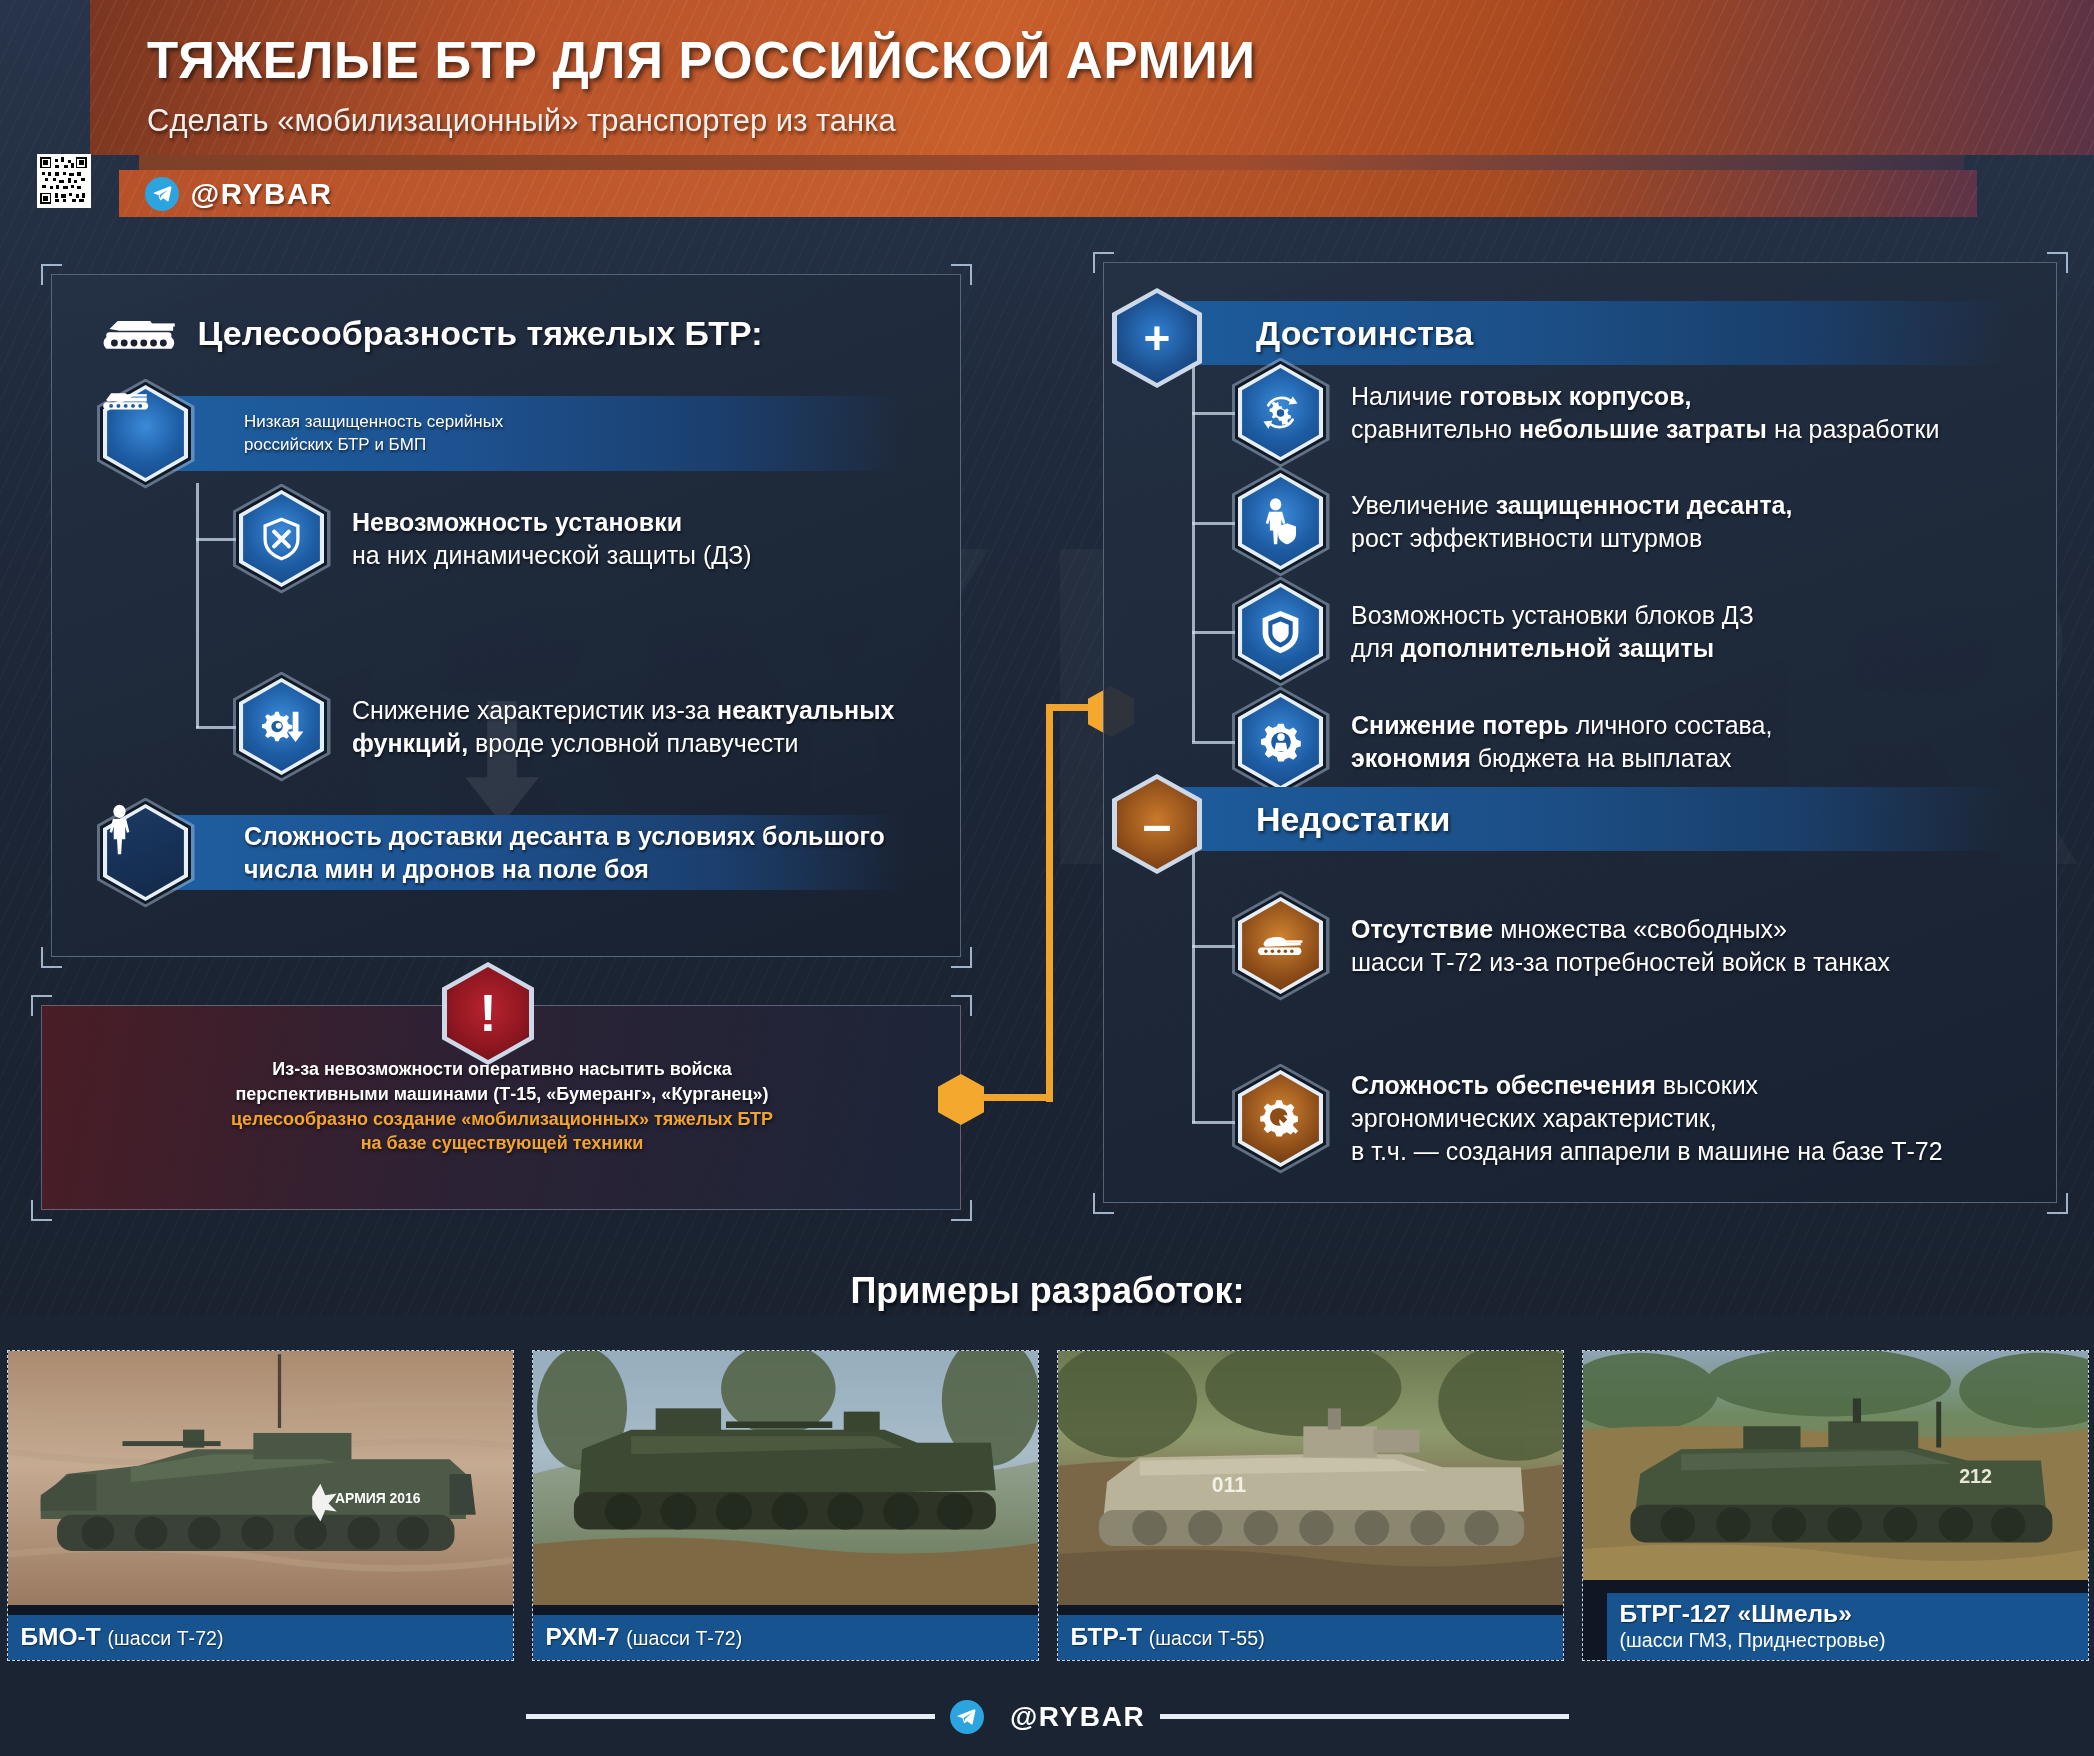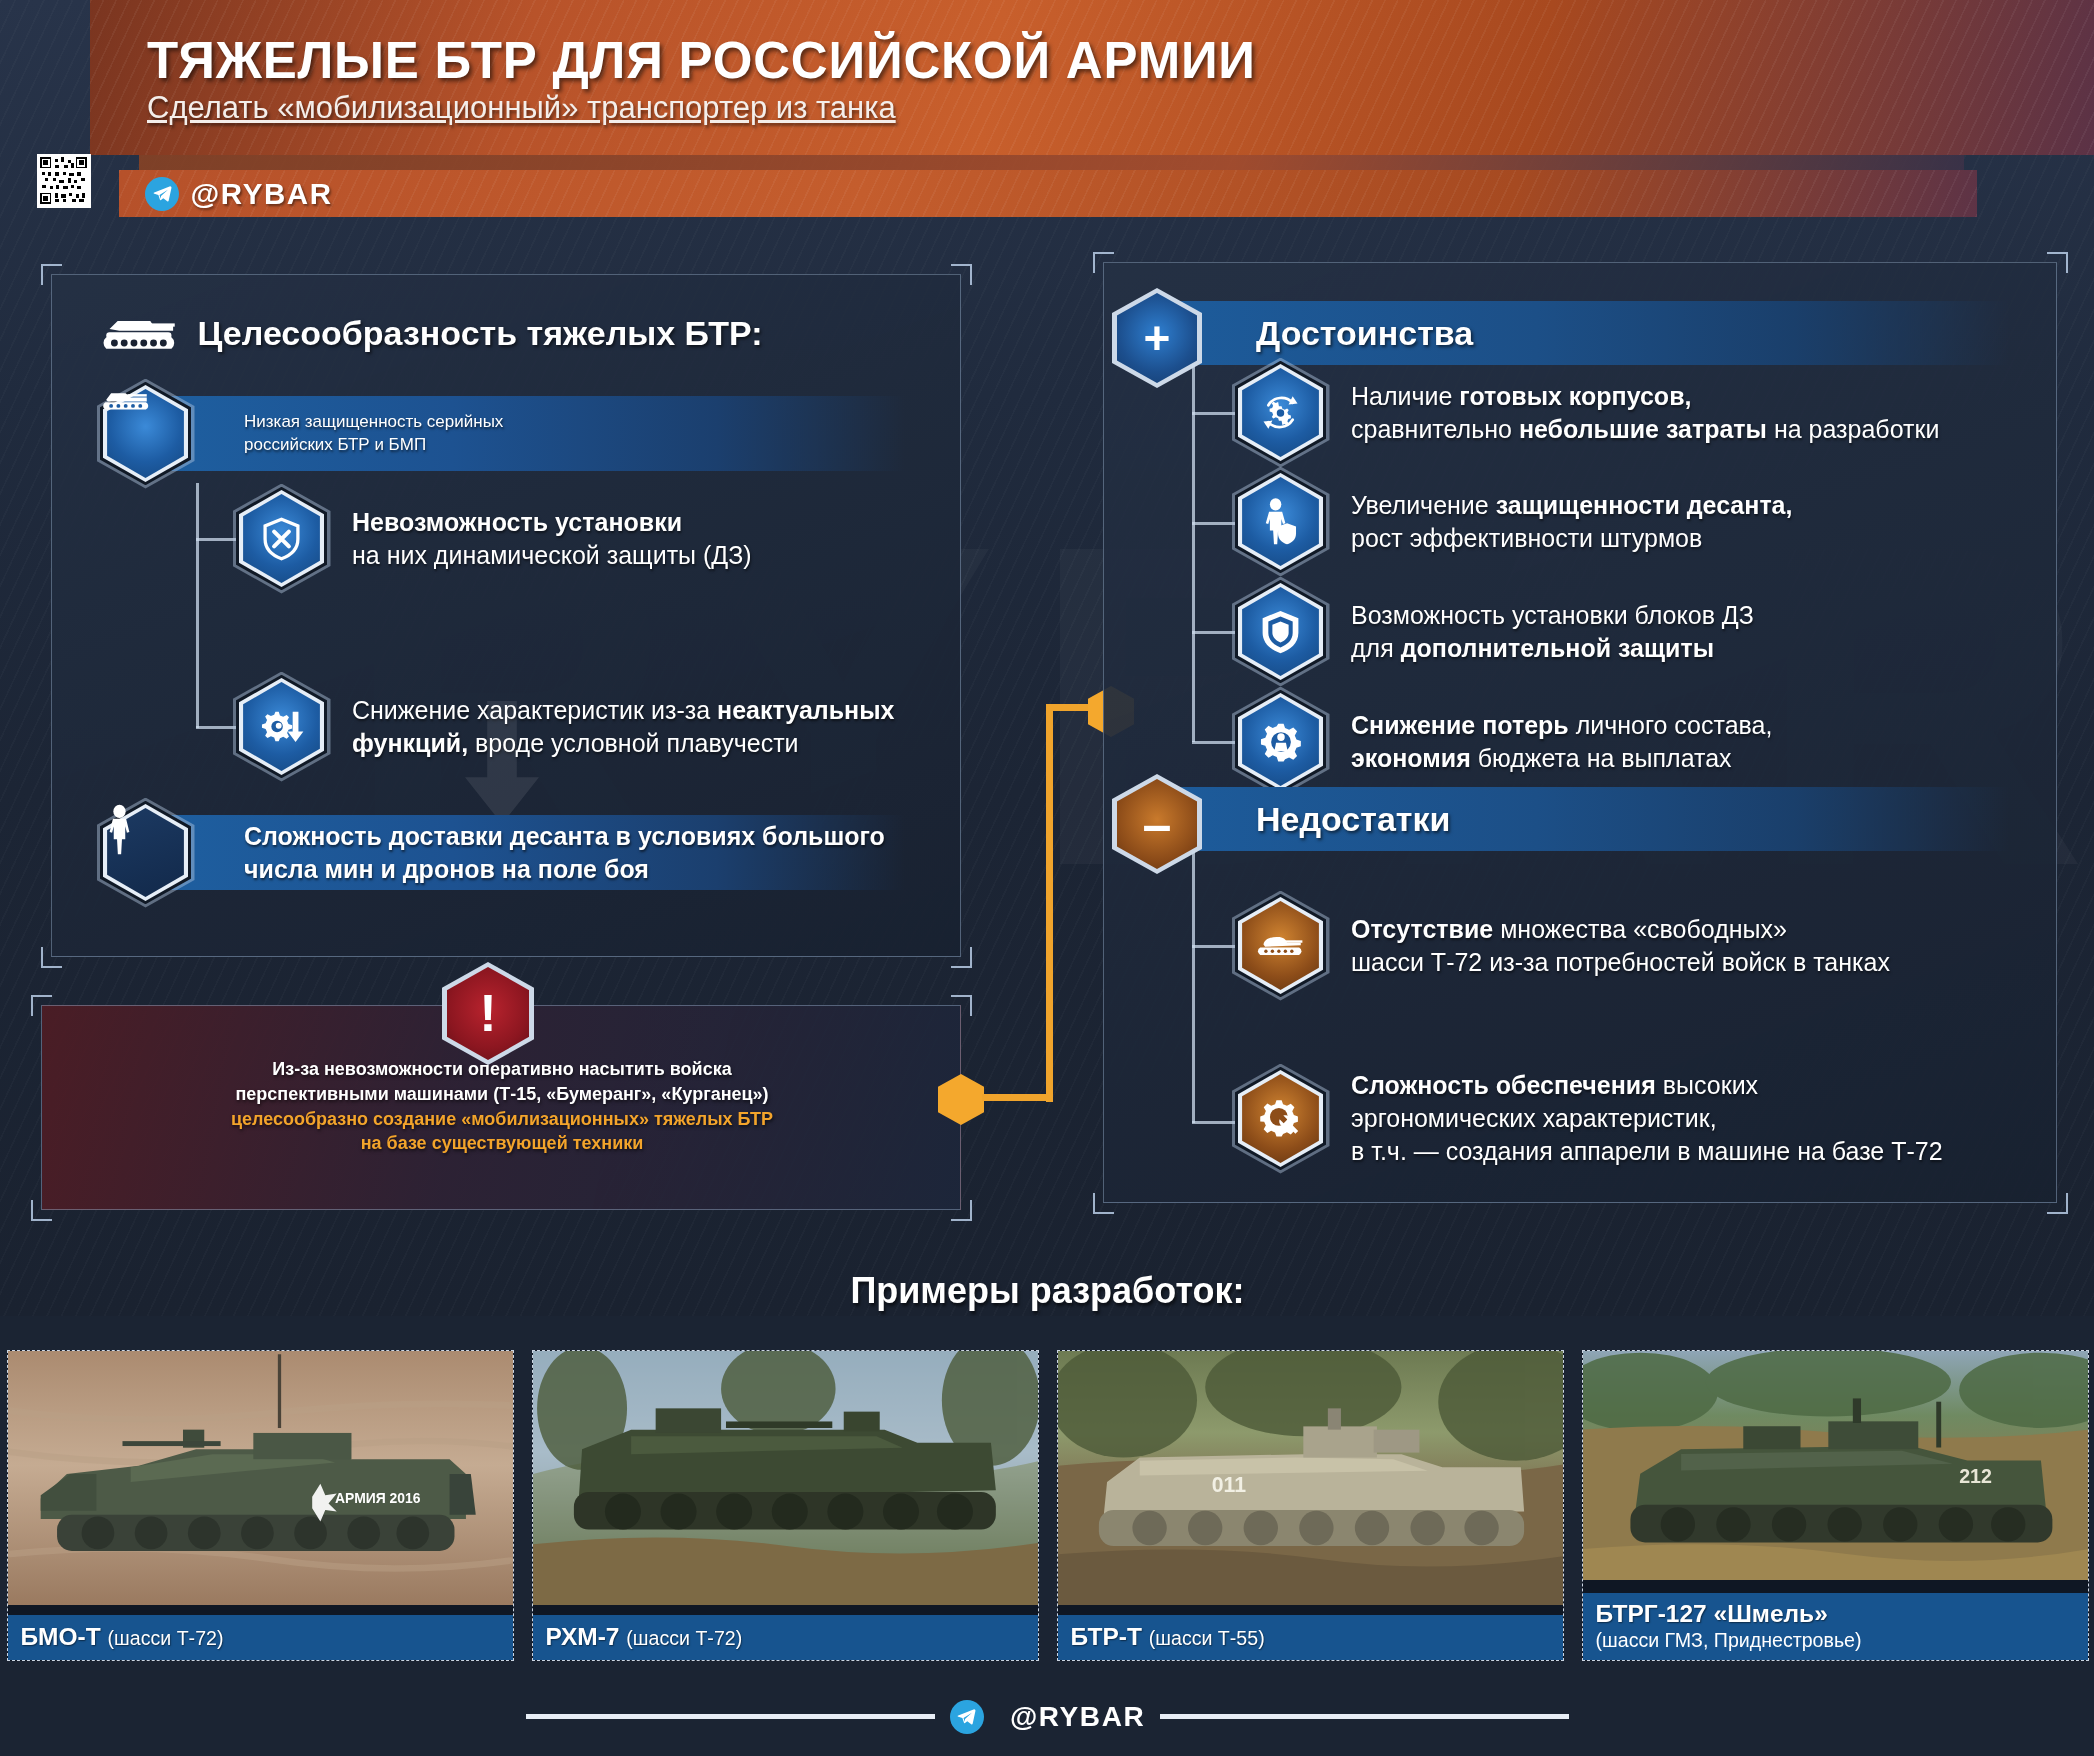--- a/index.html
+++ b/index.html
@@ -24,24 +24,24 @@
       repeating-linear-gradient(115deg, rgba(255,255,255,.05) 0px, rgba(255,255,255,.05) 1.6px, rgba(0,0,0,0) 1.6px, rgba(0,0,0,0) 11.5px),
       linear-gradient(100deg, #7a3520 0%, #b8532a 22%, #c85f2c 45%, #a8491f 72%, #5b3246 100%);
     padding: 31px 0 0 57px;
   }
   .header h1 {
     font-size: 51px; font-weight: bold; color: #fff; letter-spacing: 0.8px;
     text-shadow: 2.5px 3.3px 4.1px rgba(0,0,0,.55);
     white-space: nowrap;
   }
   .header h2 {
+    margin-top: 13px;
     font-size: 31px; font-weight: normal; color: #f4eeea;
     text-shadow: 1.6px 2.5px 3.3px rgba(0,0,0,.5);
     white-space: nowrap;
-    text-decoration: underline;
   }
 
   
   .qr {
     position: absolute; left: 37px; top: 154px; width: 54px; height: 54px;
     background: #fff; padding: 3.3px;
   }
   .qr svg { display: block; }
   .brandbar-shadow {
     position: absolute; left: 139px; top: 155px; width: 1825px; height: 16.4px;
@@ -206,21 +206,21 @@
   }
   .card .photo { position: absolute; left:0; top:0; right:0; height: 254px; overflow: hidden; }
   .card .cap {
     position: absolute; left: 0; right: 0; bottom: 0;
     background: #17548f; color: #fff;
     padding: 8.2px 13px; line-height: 1.18;
   }
   .card .cap .main { font-size: 24.5px; font-weight: bold; text-shadow: 0.8px 0.8px 1.6px rgba(0,0,0,.5); }
   .card .cap .sub { font-size: 19.6px; font-weight: normal; }
   .card.tall .photo { height: 229px; }
-  .card.tall .cap { padding: 6.5px 13px 8.2px; }
+  .card.tall .cap { padding: 6.5px 13px 8.2px; margin-left: 24px; }
 
   
   .footer {
     position: absolute; left: 0; top: 1692px; width: 2095px; height: 49px;
     display: flex; align-items: center; justify-content: center; gap: 14.7px;
   }
   .footer .rule { height: 4.1px; width: 409px; background: #e8eef6; }
   .footer .ftxt { font-size: 28px; font-weight: bold; color: #fff; letter-spacing: 1.6px; }
 
   

